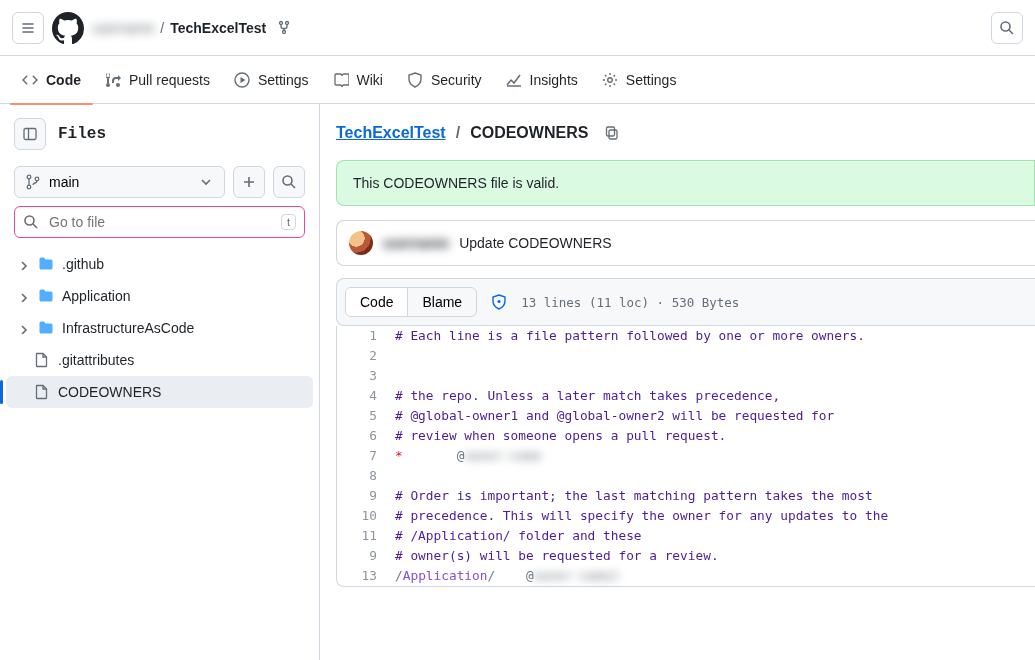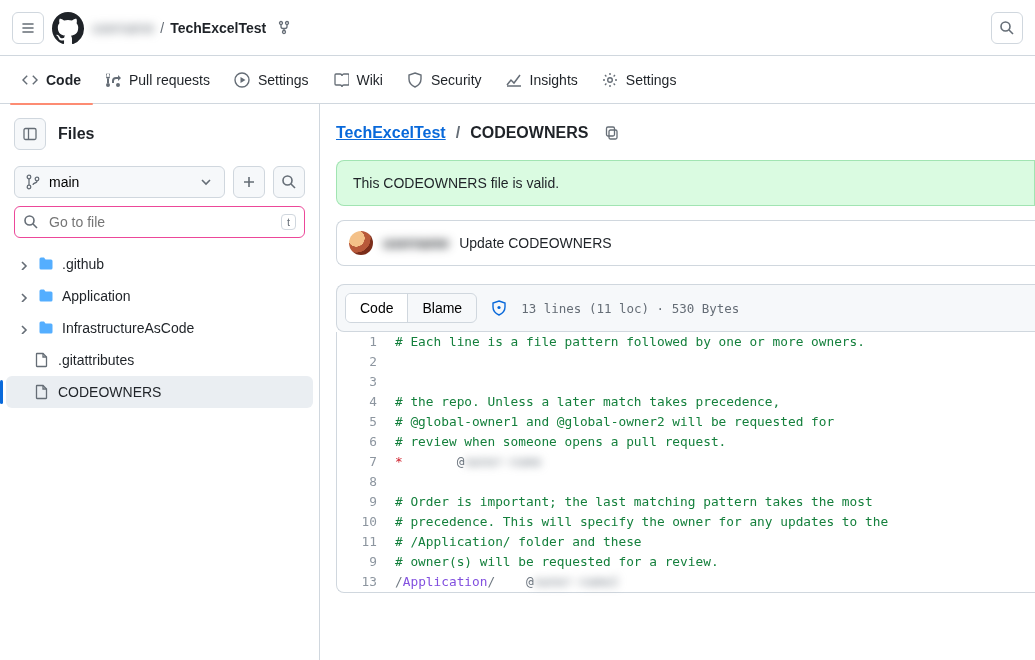--- a/index.html
+++ b/index.html
@@ -19,21 +19,21 @@
   .search-global { width:32px;height:32px;border:1px solid #d0d7de;border-radius:6px;background:#fff; }
   .tabs { display:flex; align-items:center; gap:4px; padding:0 12px; height:48px; border-bottom:1px solid #d0d7de; font-size:14px; }
   .tab { display:flex; align-items:center; gap:8px; padding:8px 10px; border-radius:6px; color:#1f2328; cursor:pointer; position:relative; }
   .tab .octicon { fill:#656d76; }
   .tab.active { font-weight:600; }
   .tab.active::after { content:""; position:absolute; left:-2px; right:-2px; bottom:-9px; height:2px; background:#fd8c73; border-radius:2px; }
   .body { display:flex; height:calc(660px - 56px - 48px); }
   .sidebar { width:320px; border-right:1px solid #d0d7de; display:flex; flex-direction:column; }
   .side-head { display:flex; align-items:center; gap:12px; padding:14px 14px 8px 14px; }
   .collapse-btn { width:32px;height:32px;border:1px solid #d0d7de;border-radius:6px;background:#f6f8fa; }
-  .files-title { font-size:16px; font-weight:600; }
+  .files-title { font-size:16px; font-weight:600;font-family:Liberation Mono, monospace; }
   .side-row { display:flex; gap:8px; padding:8px 14px; }
   .branch-btn { flex:1; display:flex; align-items:center; gap:8px; height:32px; padding:0 10px; border:1px solid #d0d7de; border-radius:6px; background:#f6f8fa; font-size:14px; }
   .branch-btn .down { margin-left:auto; }
   .sq-btn { width:32px;height:32px; border:1px solid #d0d7de;border-radius:6px;background:#f6f8fa; }
   .goto { margin:0 14px; display:flex; align-items:center; height:32px; border:1px solid #ec4899; border-radius:6px; padding:0 8px; gap:8px; }
   .goto input { border:0; outline:0; flex:1; font-size:14px; background:transparent; }
   .goto .kbd { font-size:11px; color:#656d76; border:1px solid #d0d7de; border-radius:4px; padding:1px 5px; }
   .tree { padding:10px 6px; font-size:14px; }
   .tree-row { display:flex; align-items:center; gap:8px; height:32px; padding:0 8px; border-radius:6px; cursor:pointer; position:relative; }
   .tree-row .chev { width:16px; display:flex; justify-content:center; }
@@ -42,35 +42,35 @@
   .tree-row.indent { padding-left:28px; }
   .tree-row.selected { background:#eaeef2; }
   .tree-row.selected::before { content:""; position:absolute; left:-6px; top:4px; bottom:4px; width:3px; background:#0969da; border-radius:2px; }
   .main { flex:1; padding:20px 0 20px 16px; overflow:hidden; }
   .path { display:flex; align-items:center; gap:10px; font-size:16px; }
   .path a { color:#0969da; font-weight:600; text-decoration:underline; }
   .path .sep { color:#656d76; font-weight:600; }
   .path .cur { font-weight:600; }
   .path .copy { margin-left:6px; }
   .banner { margin:18px 0 14px 0; border:1px solid rgba(74,194,107,.4); background:#dafbe1; border-radius:8px 0 0 8px; padding:14px 16px; font-size:14px; }
-  .commitbar { border:1px solid #d0d7de; border-left:1px solid #d0d7de; border-right:0; border-radius:8px 0 0 8px; padding:10px 12px; display:flex; align-items:center; gap:10px; font-size:14px; margin-bottom:18px; }
+  .commitbar { border:1px solid #d0d7de; border-left:1px solid #d0d7de; border-right:0; border-radius:8px 0 0 8px; padding:10px 12px; display:flex; align-items:center; gap:10px; font-size:14px; margin-bottom:12px; }
   .avatar { width:24px;height:24px;border-radius:50%; background:radial-gradient(circle at 30% 30%, #f4c189 0 35%, #b8593a 36% 60%, #7b2d1a 61% 100%); }
   .commitbar .author { filter:blur(5px); -webkit-filter:blur(5px); color:#1f2328; font-weight:600; }
   .filehead { border:1px solid #d0d7de; border-right:0; border-radius:8px 0 0 8px; background:#f6f8fa; padding:8px; display:flex; align-items:center; gap:14px; font-size:13px; }
   .seg { display:flex; border:1px solid #d0d7de; border-radius:6px; overflow:hidden; background:#f6f8fa; }
   .seg button { border:0; padding:6px 14px; font-size:14px; background:transparent; cursor:pointer; }
   .seg button.on { background:#fff; }
   .seg .divider { width:1px; background:#d0d7de; }
   .shield { display:flex; }
   .meta { font-family:ui-monospace,SFMono-Regular,Menlo,Consolas,monospace; color:#656d76; font-size:12.5px; }
   .codewrap { border:1px solid #d0d7de; border-top:0; border-right:0; border-radius:0 0 0 8px; }
   .codeline { display:flex; font-family:ui-monospace,SFMono-Regular,Menlo,Consolas,monospace; font-size:12.8px; line-height:20px; }
   .ln { width:58px; text-align:right; padding-right:18px; color:#8c959f; user-select:none; }
   .lc { white-space:pre; }
-  .c-comment { color:#15803d; }
+  .c-comment { color:#4c1d95; }
   .c-star { color:#cf222e; }
   .c-at { color:#6e7781; }
   .c-path { color:#6e7781; }
   .c-app { color:#8250df; }
   .c-blur { filter:blur(4px); -webkit-filter:blur(4px); }
 </style>
 </head>
 <body>
 
 <svg width="0" height="0" style="position:absolute">

